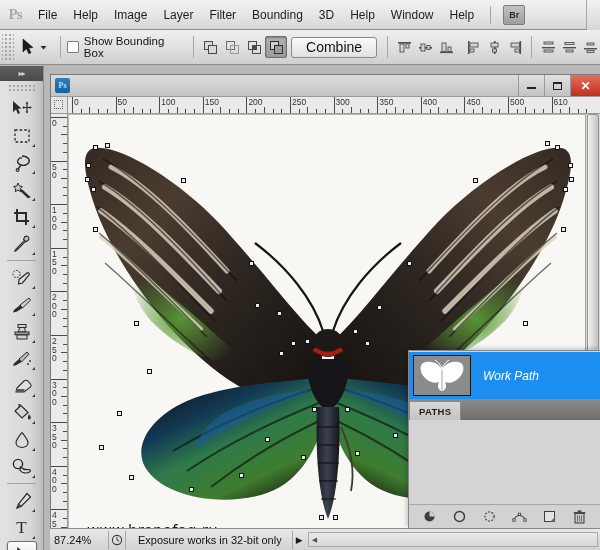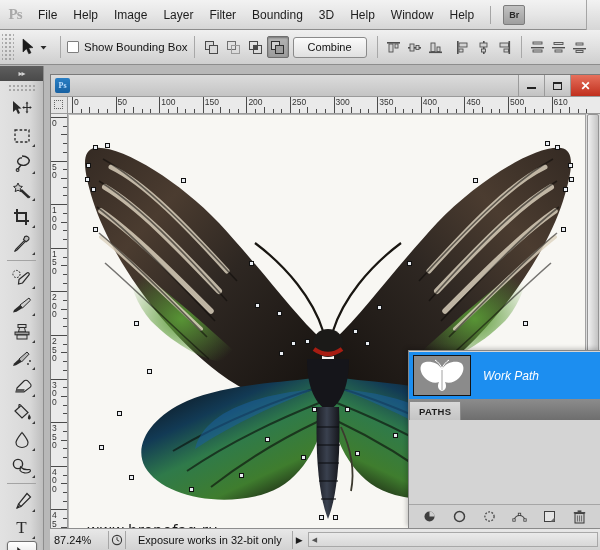--- a/index.html
+++ b/index.html
@@ -70,21 +70,21 @@
   .pathop {
     width: 22px; height: 22px; border: 1px solid transparent; border-radius: 2px;
     display: flex; align-items: center; justify-content: center;
   }
   .pathop.active {
     border: 1px solid #6f6f6f;
     background: linear-gradient(to bottom, #b4b4b4, #9c9c9c);
     box-shadow: inset 0 1px 2px rgba(0,0,0,.35);
   }
   #combine-btn {
-    height: 21px; padding: 0 14px; font-size: 11px; color: #111;
+    height: 21px; padding: 0 14px; font-size: 14px; color: #111;
     border: 1px solid #8a8a8a; border-radius: 3px;
     background: linear-gradient(to bottom, #fbfbfb, #e0e0e0);
     display: flex; align-items: center; justify-content: center;
     margin: 16px 4px;
   }
   .alignbtn {
     width: 20px; height: 20px; display: flex; align-items: center;
     justify-content: center; border: 1px solid transparent; border-radius: 2px;
   }
   .aligngrp { display: flex; gap: 1px; }

